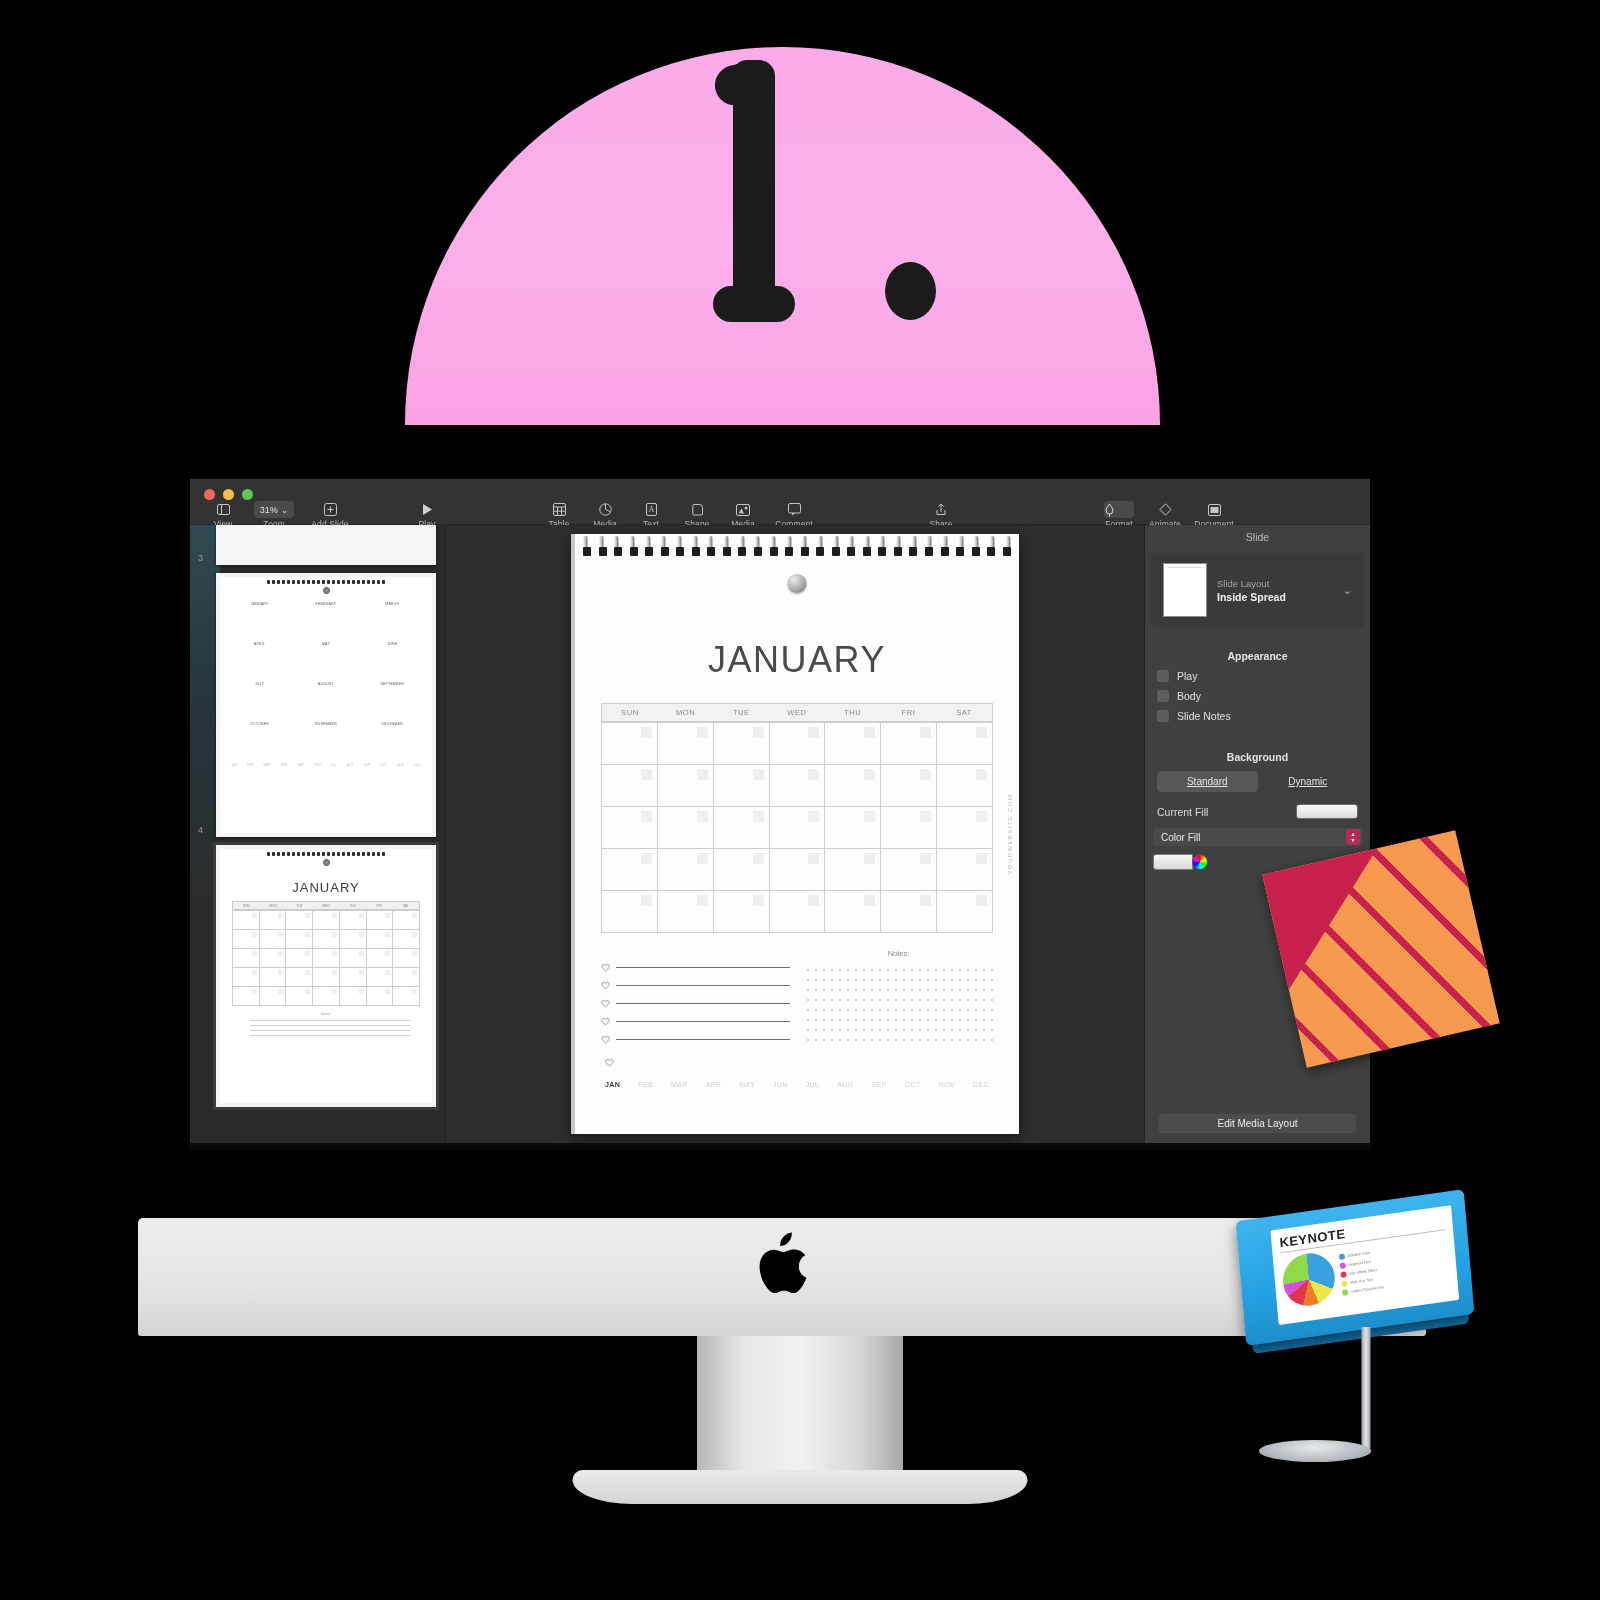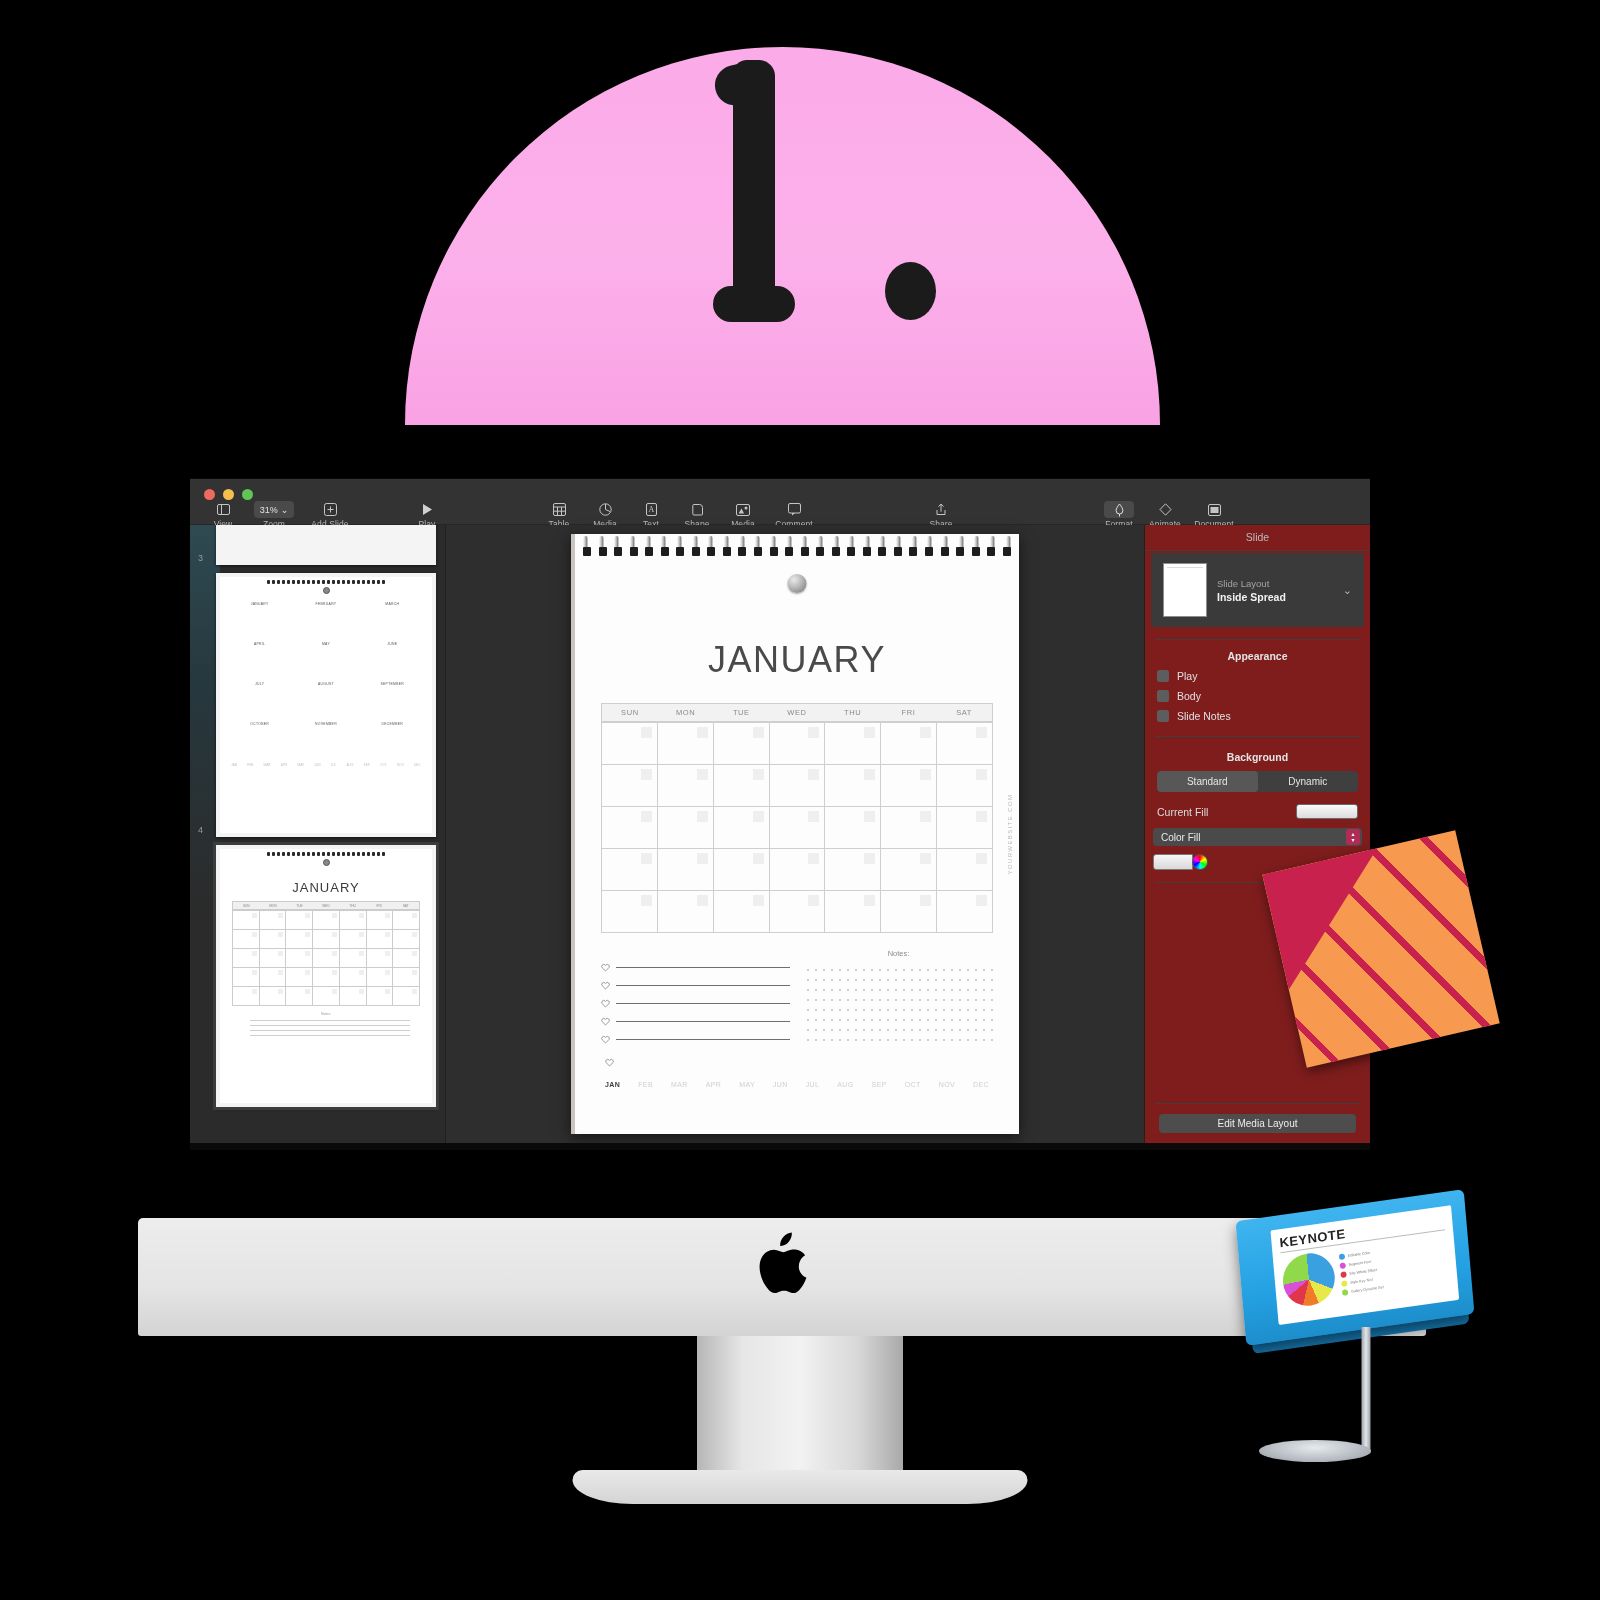--- a/index.html
+++ b/index.html
@@ -98,21 +98,21 @@
   }
   .kn-toolbar {
     position: absolute; left: 0; right: 0; top: 22px; height: 24px;
     display: flex; align-items: flex-start;
   }
   .tb-group { display: flex; }
   .tb-item {
     display: flex; flex-direction: column; align-items: center; justify-content: flex-start;
     width: 46px; color: #b9b9b9; cursor: default;
   }
-  .tb-item .ico { height: 17px; display: flex; align-items: center; justify-content: center; }
+  .tb-item .ico { height: 17px; display: flex; align-items: center; }
   .tb-item .lbl { font-size: 8.5px; margin-top: 1px; color: #b6b6b6; letter-spacing: .1px; }
   .tb-item.active .ico { background: #4a4a4a; border-radius: 4px; width: 30px; }
   .zoom-pill {
     display: flex; align-items: center; justify-content: center; gap: 3px;
     background: #4a4a4a; border-radius: 4px; height: 17px; padding: 0 6px;
     font-size: 9px; color: #e2e2e2;
   }
 
   .kn-body { position: absolute; left: 0; top: 46px; right: 0; bottom: 0; display: flex; }
 
@@ -211,39 +211,39 @@
   .month-strip span { font-size: 7px; color:#cfcfcf; letter-spacing: .4px; }
   .month-strip span.on { color:#3c3c3c; font-weight: bold; }
   .strip-heart { padding: 4px 0 0 30px; }
   .vert-url {
     position: absolute; right: 6px; top: 50%; transform: translateY(-50%) rotate(180deg);
     writing-mode: vertical-rl; font-size: 6px; color: #b9b9b9; letter-spacing: 1.4px;
   }
 
   
   .inspector {
-    width: 226px; background: #7f1d1d; border-left: 1px solid #202020;
+    width: 226px; background: #404040; border-left: 1px solid #202020;
     position: relative; display: flex; flex-direction: column;
   }
   .insp-title { text-align:center; font-size: 10.5px; color:#bcbcbc; padding: 6px 0 7px; }
   .insp-sep { height:1px; background:#3f3f3f; }
   .layout-card { display:flex; align-items:center; gap: 10px; padding: 10px 12px; background:#3a3a3a; margin: 2px 6px 0; border-radius: 3px; }
   .layout-thumb { width: 44px; height: 54px; background:#fff; border:1px solid #8d8d8d; position: relative; }
   .layout-thumb::before { content:""; position:absolute; left:3px; right:3px; top:3px; height:1px; background:#ddd; }
   .layout-txt { flex:1; }
   .layout-lbl { font-size: 9.5px; color:#a3a3a3; }
   .layout-val { font-size: 10.5px; color:#f2f2f2; font-weight: bold; margin-top: 2px; }
   .chev { color:#b0b0b0; font-size: 11px; }
   .sec { padding: 10px 12px 2px; }
   .sec-h { font-size: 10.5px; color:#e3e3e3; font-weight: bold; margin-bottom: 8px; text-align: center; }
   .cbrow { display:flex; align-items:center; gap: 8px; margin-bottom: 8px; }
   .cbox { width: 12px; height: 12px; background:#5d5d5d; border-radius: 2.5px; }
   .cbrow span { font-size: 10.5px; color:#e0e0e0; }
   .seg { display:flex; background:#3f3f3f; border-radius: 4px; overflow:hidden; margin: 2px 0 0; }
-  .seg div { flex:1; text-align:center; font-size:10px; color:#e5e5e5; padding: 5px 0; }
+  .seg div { flex:1; text-align:center; font-size:10px; color:#e5e5e5; padding: 5px 0; text-decoration: underline; }
   .seg div.on { background:#575757; border-radius: 4px; }
   .fillrow { display:flex; align-items:center; justify-content: space-between; padding: 10px 12px 0; }
   .fillrow .lab { font-size: 10.5px; color:#dcdcdc; }
   .fill-swatch { width: 62px; height: 15px; border-radius: 3px; background: linear-gradient(180deg,#fafafa,#dcdcdc); border:1px solid #6a6a6a; }
   .dropdown {
     margin: 9px 8px 0; height: 18px; background:#4a4a4a; border-radius: 4px;
     display:flex; align-items:center; padding: 0 8px; font-size: 10px; color:#e9e9e9;
     position: relative;
   }
   .dd-stepper { position:absolute; right:2px; top:1px; width:14px; height:16px; background:#b02c54; border-radius:3px;

